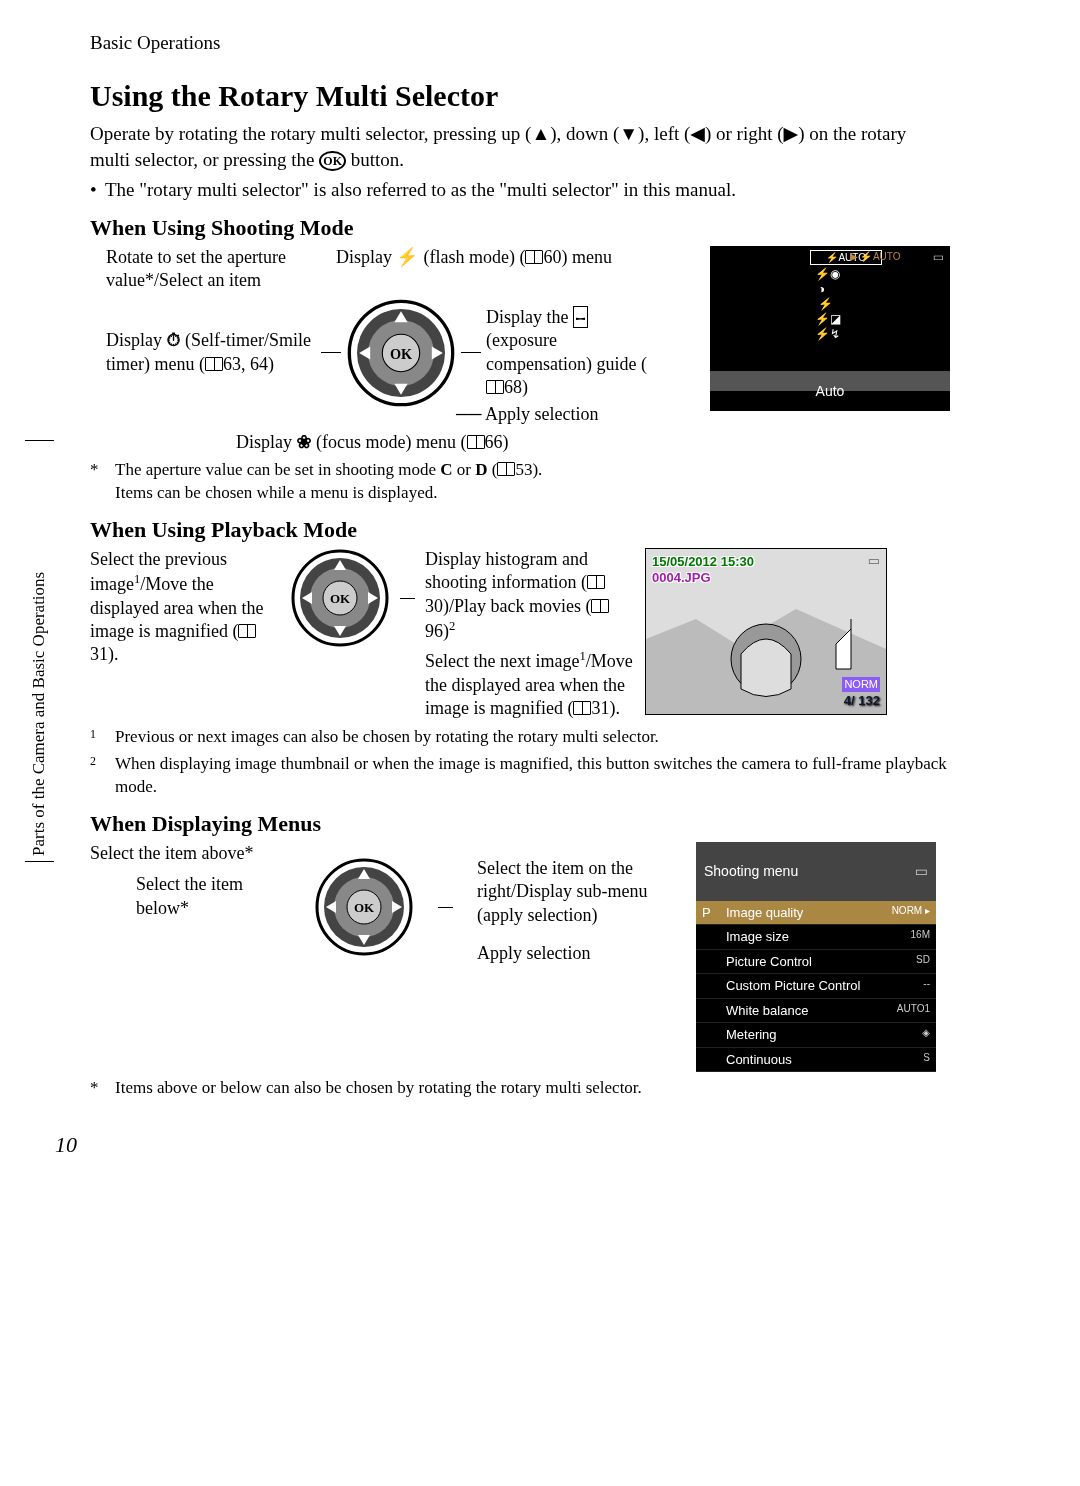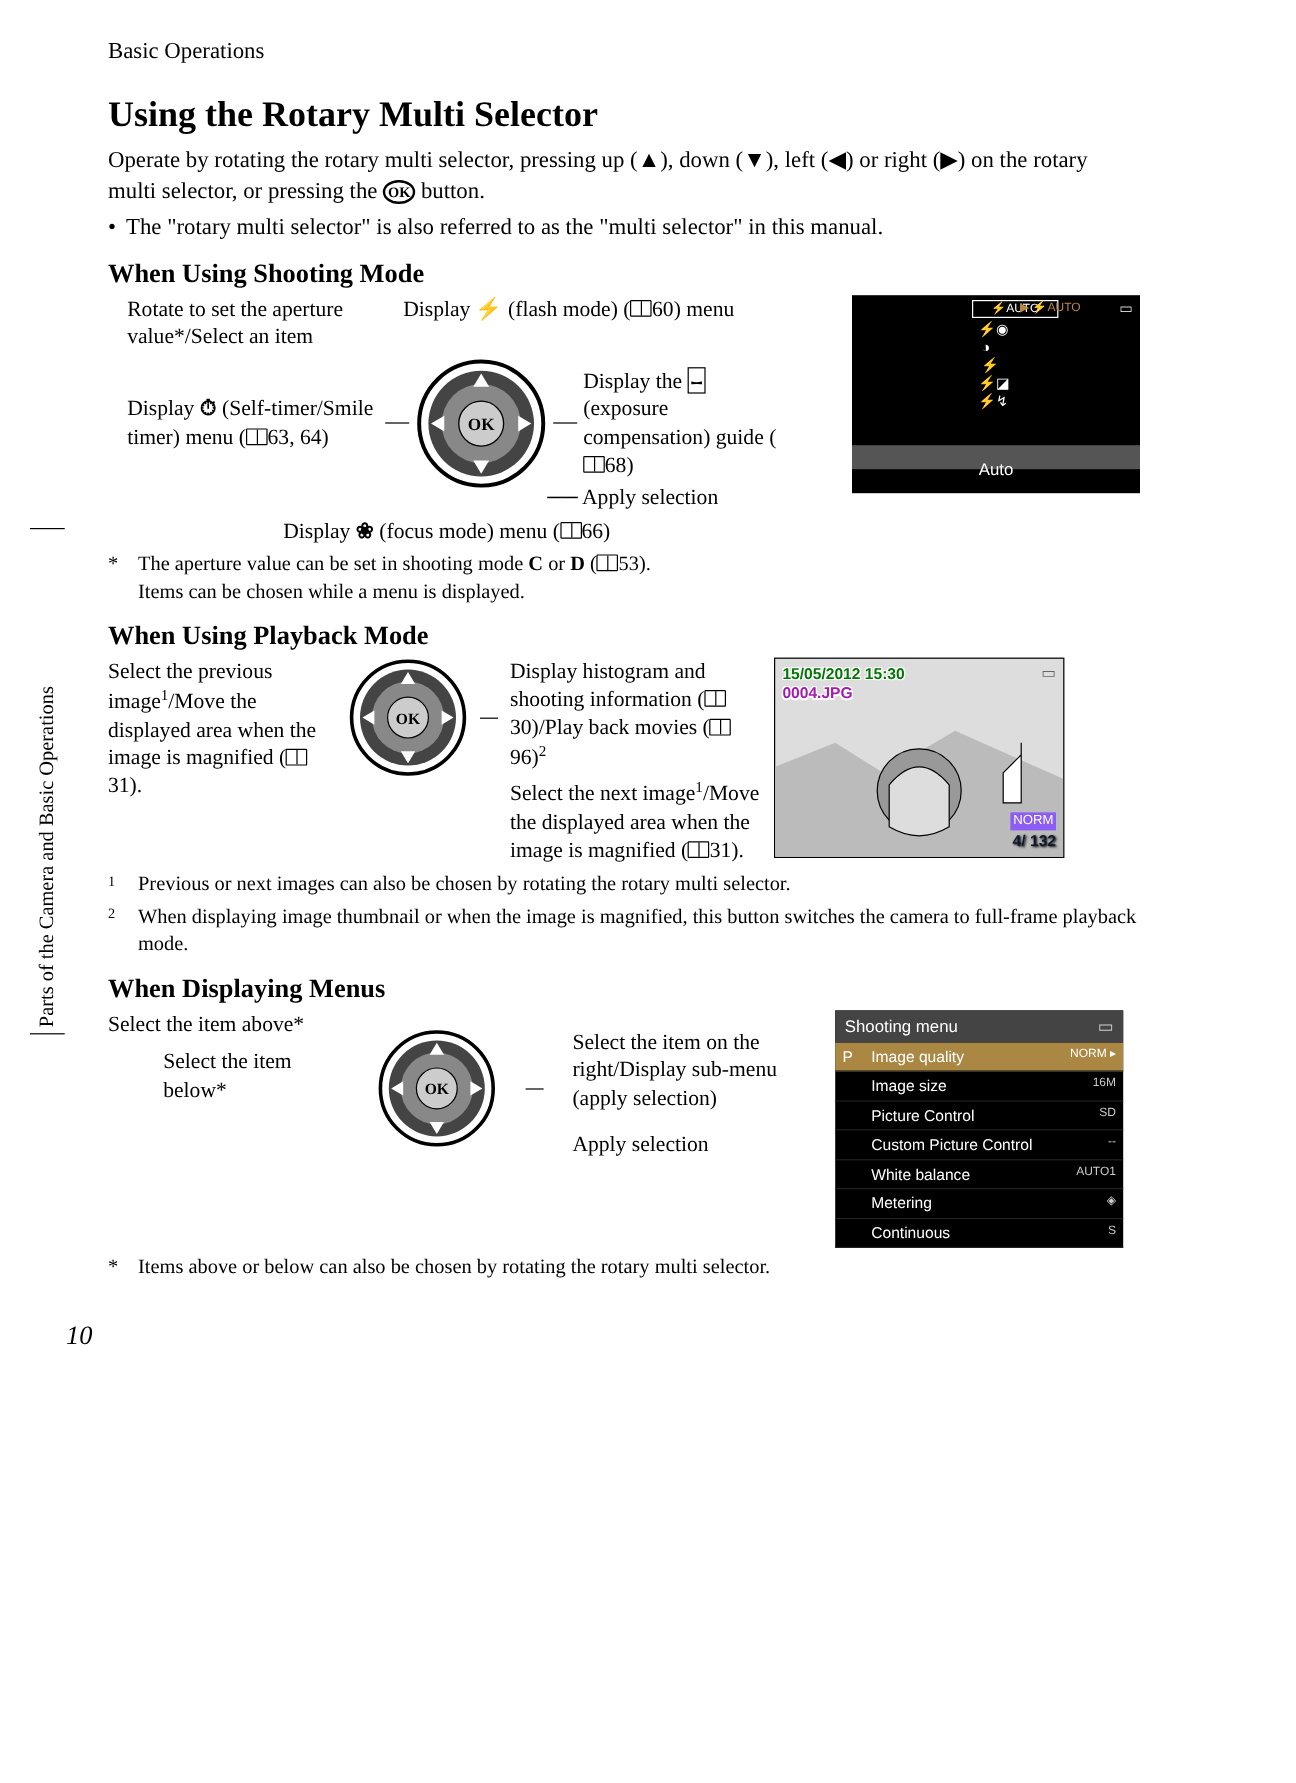--- a/index.html
+++ b/index.html
@@ -160,21 +160,21 @@
   .menu-lcd {
     width: 240px;
     background: #000;
     color: #fff;
     font-family: sans-serif;
     font-size: 13px;
     flex-shrink: 0;
   }
   .menu-header {
     background: #444;
-    padding: 4px 8px;
+    padding: 20px 8px;
     font-size: 14px;
     display:flex;
     justify-content: space-between;
   }
   .menu-row {
     display: flex;
     padding: 3px 6px 3px 30px;
     border-bottom: 1px solid #222;
     justify-content: space-between;
     position: relative;

